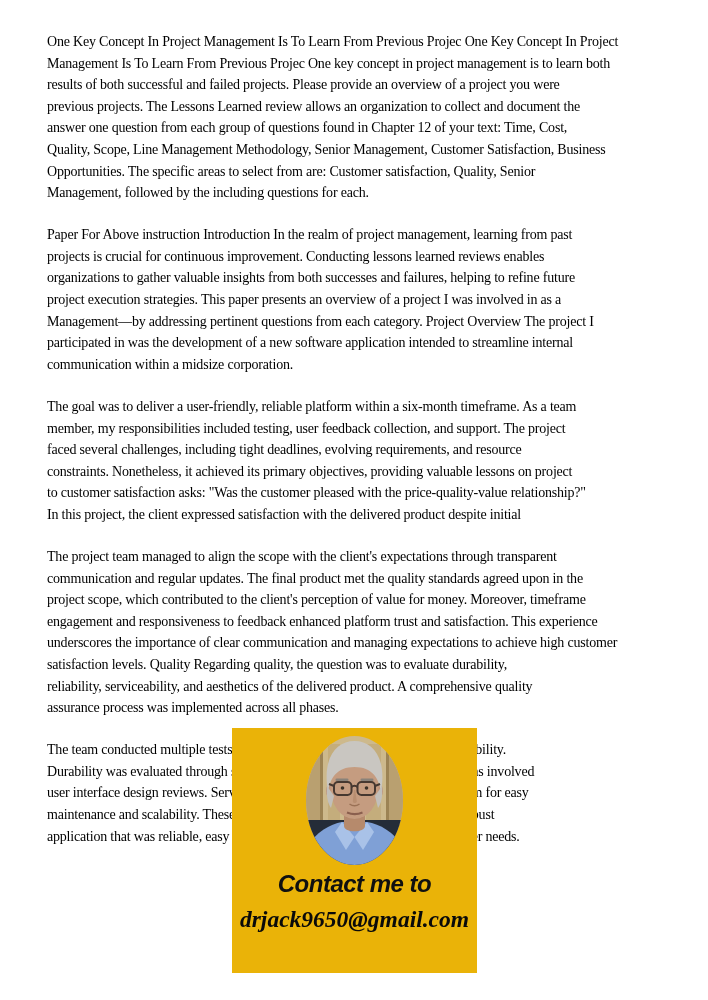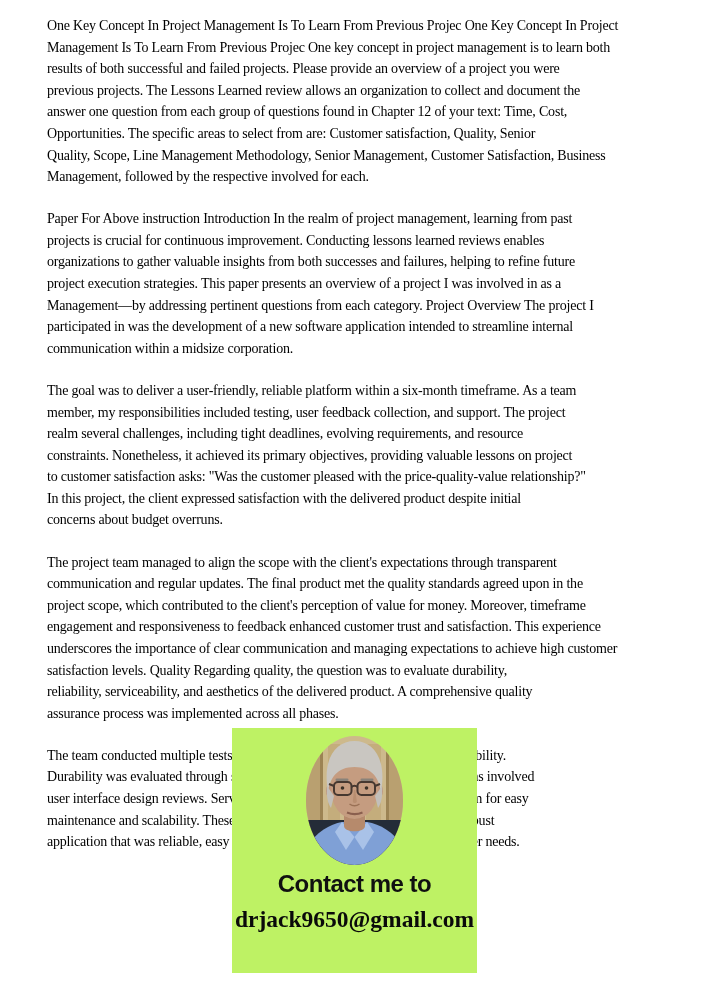--- a/index.html
+++ b/index.html
@@ -11,21 +11,21 @@
     width: 708px;
     height: 1000px;
     position: relative;
     overflow: hidden;
     font-family: "Liberation Serif", "DejaVu Serif", serif;
     color: #000000;
   }
   .doc {
     position: absolute;
     left: 47px;
-    top: 15px;
+    top: 31px;
     width: 614px;
   }
   .para {
     margin: 0 0 20.5px 0;
   }
   .line {
     white-space: nowrap;
     font-size: 14px;
     line-height: 21.6px;
     letter-spacing: -0.2px;
@@ -71,62 +71,61 @@
 </head>
 <body>
 
 <div class="doc">
   <div class="para">
     <div class="line">One Key Concept In Project Management Is To Learn From Previous Projec One Key Concept In Project</div>
     <div class="line">Management Is To Learn From Previous Projec One key concept in project management is to learn both</div>
     <div class="line">results of both successful and failed projects. Please provide an overview of a project you were</div>
     <div class="line">previous projects. The Lessons Learned review allows an organization to collect and document the</div>
     <div class="line">answer one question from each group of questions found in Chapter 12 of your text: Time, Cost,</div>
+    <div class="line">Quality, Scope, Line Management Methodology, Senior Management, Customer Satisfaction, Business</div>
     <div class="line">Opportunities. The specific areas to select from are: Customer satisfaction, Quality, Senior</div>
-    <div class="line">Quality, Scope, Line Management Methodology, Senior Management, Customer Satisfaction, Business</div>
-    <div class="line">Management, followed by the respective involved for each.</div>
+    <div class="line">Management, followed by the including questions for each.</div>
   </div>
   <div class="para">
     <div class="line">Paper For Above instruction Introduction In the realm of project management, learning from past</div>
     <div class="line">projects is crucial for continuous improvement. Conducting lessons learned reviews enables</div>
     <div class="line">organizations to gather valuable insights from both successes and failures, helping to refine future</div>
     <div class="line">project execution strategies. This paper presents an overview of a project I was involved in as a</div>
     <div class="line">Management—by addressing pertinent questions from each category. Project Overview The project I</div>
     <div class="line">participated in was the development of a new software application intended to streamline internal</div>
     <div class="line">communication within a midsize corporation.</div>
   </div>
   <div class="para">
     <div class="line">The goal was to deliver a user-friendly, reliable platform within a six-month timeframe. As a team</div>
     <div class="line">member, my responsibilities included testing, user feedback collection, and support. The project</div>
-    <div class="line">realm several challenges, including tight deadlines, evolving requirements, and resource</div>
+    <div class="line">faced several challenges, including tight deadlines, evolving requirements, and resource</div>
     <div class="line">constraints. Nonetheless, it achieved its primary objectives, providing valuable lessons on project</div>
     <div class="line">to customer satisfaction asks: "Was the customer pleased with the price-quality-value relationship?"</div>
     <div class="line">In this project, the client expressed satisfaction with the delivered product despite initial</div>
-    <div class="line">concerns about budget overruns.</div>
   </div>
   <div class="para">
     <div class="line">The project team managed to align the scope with the client's expectations through transparent</div>
     <div class="line">communication and regular updates. The final product met the quality standards agreed upon in the</div>
     <div class="line">project scope, which contributed to the client's perception of value for money. Moreover, timeframe</div>
-    <div class="line">engagement and responsiveness to feedback enhanced customer trust and satisfaction. This experience</div>
+    <div class="line">engagement and responsiveness to feedback enhanced platform trust and satisfaction. This experience</div>
     <div class="line">underscores the importance of clear communication and managing expectations to achieve high customer</div>
     <div class="line">satisfaction levels. Quality Regarding quality, the question was to evaluate durability,</div>
     <div class="line">reliability, serviceability, and aesthetics of the delivered product. A comprehensive quality</div>
     <div class="line">assurance process was implemented across all phases.</div>
   </div>
   <div class="para">
     <div class="line">The team conducted multiple tests to evaluate durability, serviceability, and usability.</div>
     <div class="line">Durability was evaluated through stress testing, and serviceability considerations involved</div>
     <div class="line">user interface design reviews. Serviceability was designed into the core platform for easy</div>
     <div class="line">maintenance and scalability. These combined efforts ultimately resulted in a robust</div>
     <div class="line">application that was reliable, easy to use, easy to maintain, and aligned with user needs.</div>
   </div>
 </div>
 
-<div class="contact-card" style="background: #bef264;">
+<div class="contact-card" style="background: #eab308; font-style: italic;">
   <div class="photo-wrap">
     <svg width="97" height="129" viewBox="0 0 97 129" xmlns="http://www.w3.org/2000/svg">
       <defs>
         <clipPath id="ovalClip">
             <ellipse cx="48.5" cy="64.5" rx="48.5" ry="64.5"></ellipse>
           </clipPath>
       </defs>
       <g clip-path="url(#ovalClip)">
         <rect x="0" y="0" width="97" height="129" fill="#cdb98c"></rect>
         <rect x="0" y="0" width="14" height="129" fill="#b9a070"></rect>

